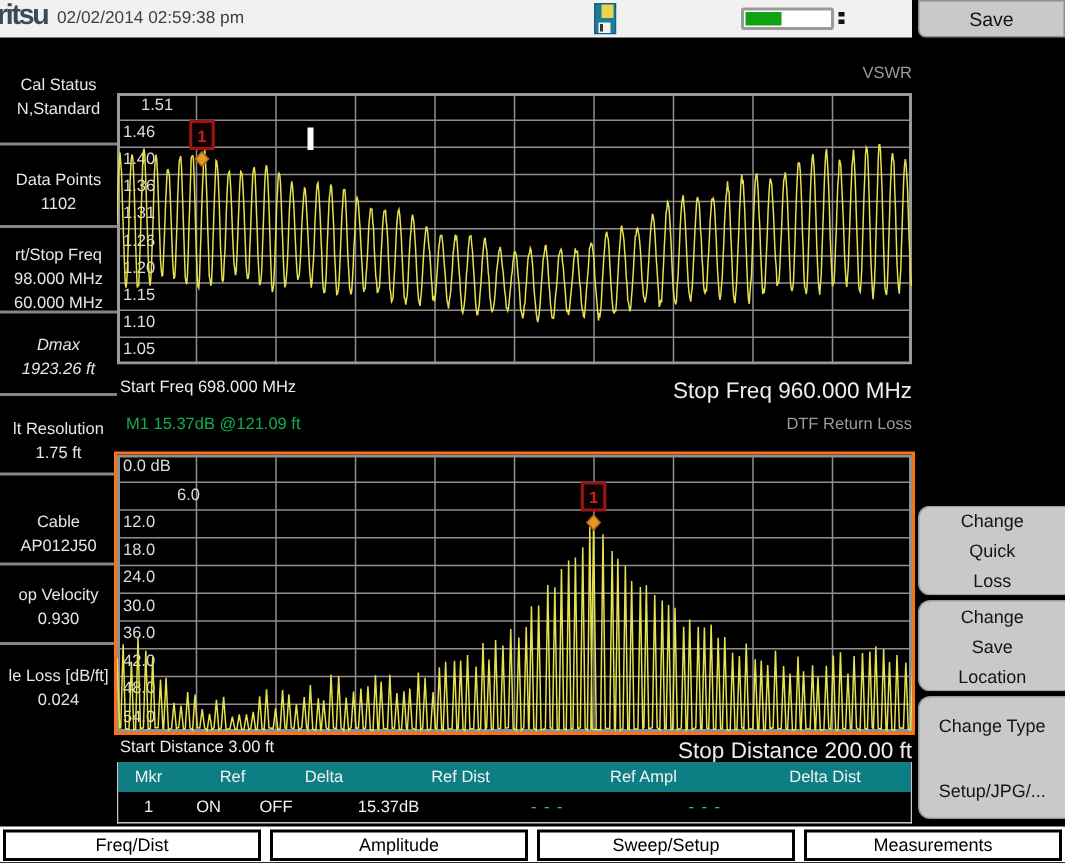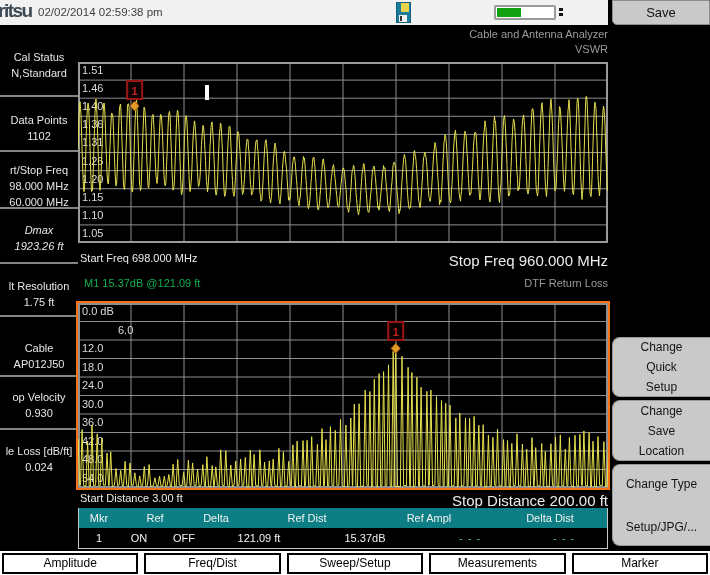--- a/index.html
+++ b/index.html
@@ -131,21 +131,20 @@
       </div>
       <div class="sb-sep abs" style="top: 95px;"></div>
       <div class="sb-sep abs" style="top: 150px;"></div>
       <div class="sb-sep abs" style="top: 207px;"></div>
       <div class="sb-sep abs" style="top: 262px;"></div>
       <div class="sb-sep abs" style="top: 315px;"></div>
       <div class="sb-sep abs" style="top: 375px;"></div>
       <div class="sb-sep abs" style="top: 428px;"></div>
     </div>
 
-  <div id="app-title" class="right-label">Cable and Antenna Analyzer</div>
   <div id="meas-title" class="right-label">VSWR</div>
 
   <div id="chart1" class="abs chart">
       <svg width="530" height="181">
         <line x1="53" y1="0" x2="53" y2="181" stroke="#8f8f8f" stroke-width="1"></line>
         <line x1="106" y1="0" x2="106" y2="181" stroke="#8f8f8f" stroke-width="1"></line>
         <line x1="159" y1="0" x2="159" y2="181" stroke="#8f8f8f" stroke-width="1"></line>
         <line x1="212" y1="0" x2="212" y2="181" stroke="#8f8f8f" stroke-width="1"></line>
         <line x1="265" y1="0" x2="265" y2="181" stroke="#8f8f8f" stroke-width="1"></line>
         <line x1="318" y1="0" x2="318" y2="181" stroke="#8f8f8f" stroke-width="1"></line>
@@ -156,21 +155,21 @@
         <line x1="0" y1="36.2" x2="530" y2="36.2" stroke="#8f8f8f" stroke-width="1"></line>
         <line x1="0" y1="54.300000000000004" x2="530" y2="54.300000000000004" stroke="#8f8f8f" stroke-width="1"></line>
         <line x1="0" y1="72.4" x2="530" y2="72.4" stroke="#8f8f8f" stroke-width="1"></line>
         <line x1="0" y1="90.5" x2="530" y2="90.5" stroke="#8f8f8f" stroke-width="1"></line>
         <line x1="0" y1="108.60000000000001" x2="530" y2="108.60000000000001" stroke="#8f8f8f" stroke-width="1"></line>
         <line x1="0" y1="126.70000000000002" x2="530" y2="126.70000000000002" stroke="#8f8f8f" stroke-width="1"></line>
         <line x1="0" y1="144.8" x2="530" y2="144.8" stroke="#8f8f8f" stroke-width="1"></line>
         <line x1="0" y1="162.9" x2="530" y2="162.9" stroke="#8f8f8f" stroke-width="1"></line>
         <rect x="1" y="1" width="528" height="179" fill="none" stroke="#9a9a9a" stroke-width="2"></rect>
       </svg>
-      <span class="chart-ylabel" style="top: 2px;">1.51</span>
+      <span class="chart-ylabel" style="top: 2px; margin-left: 12px;">1.51</span>
       <span class="chart-ylabel" style="top: 20.1px;">1.46</span>
       <span class="chart-ylabel" style="top: 38.2px;">1.40</span>
       <span class="chart-ylabel" style="top: 56.3px;">1.36</span>
       <span class="chart-ylabel" style="top: 74.4px;">1.31</span>
       <span class="chart-ylabel" style="top: 92.5px;">1.26</span>
       <span class="chart-ylabel" style="top: 110.6px;">1.20</span>
       <span class="chart-ylabel" style="top: 128.7px;">1.15</span>
       <span class="chart-ylabel" style="top: 146.8px;">1.10</span>
       <span class="chart-ylabel" style="top: 164.9px;">1.05</span>
       <svg width="530" height="181">
@@ -238,46 +237,44 @@
         <span class="mt-cell">Delta</span>
         <span class="mt-cell">Ref Dist</span>
         <span class="mt-cell">Ref Ampl</span>
         <span class="mt-cell">Delta Dist</span>
         <span class="mt-cell">Delta Ampl</span>
       </div>
       <div class="mt-row mt-data">
         <span class="mt-cell">1</span>
         <span class="mt-cell">ON</span>
         <span class="mt-cell">OFF</span>
-        <span class="mt-cell">121.09 ft</span>
         <span class="mt-cell">15.37dB</span>
         <span class="mt-cell dash">- - -</span>
         <span class="mt-cell dash">- - -</span>
       </div>
     </div>
 
   <div id="side-keys">
       <div class="side-btn" style="top: 337px; height: 60px;">
         <div class="btn-line">Change</div>
         <div class="btn-line">Quick</div>
-        <div class="btn-line">Setup</div>
+        <div class="btn-line">Loss</div>
       </div>
       <div class="side-btn" style="top: 400px; height: 61px;">
         <div class="btn-line">Change</div>
         <div class="btn-line">Save</div>
         <div class="btn-line">Location</div>
       </div>
       <div class="side-btn" style="top: 464px; height: 82px; justify-content: flex-start; padding: 9px 0px 8px;">
         <div class="btn-line">Change Type</div>
         <div class="btn-gap"></div>
         <div class="btn-line">Setup/JPG/...</div>
       </div>
     </div>
 
   <div id="bottom-menu" class="abs">
+      <div class="menu-btn">Freq/Dist</div>
       <div class="menu-btn">Amplitude</div>
-      <div class="menu-btn">Freq/Dist</div>
       <div class="menu-btn">Sweep/Setup</div>
       <div class="menu-btn">Measurements</div>
-      <div class="menu-btn">Marker</div>
     </div>
 
 </div>
 
 </body></html>

